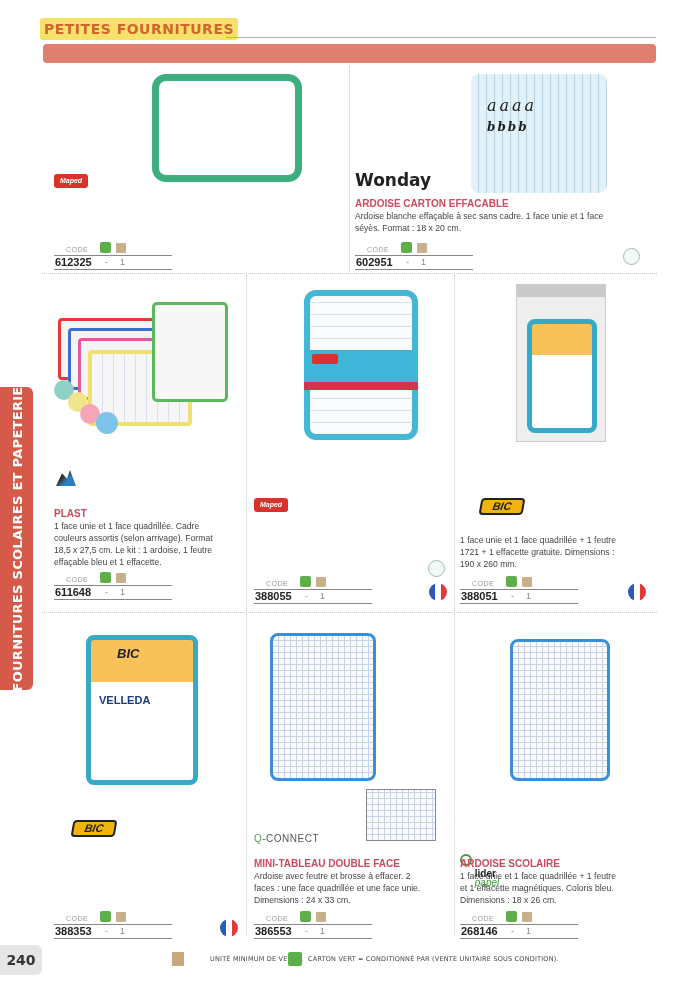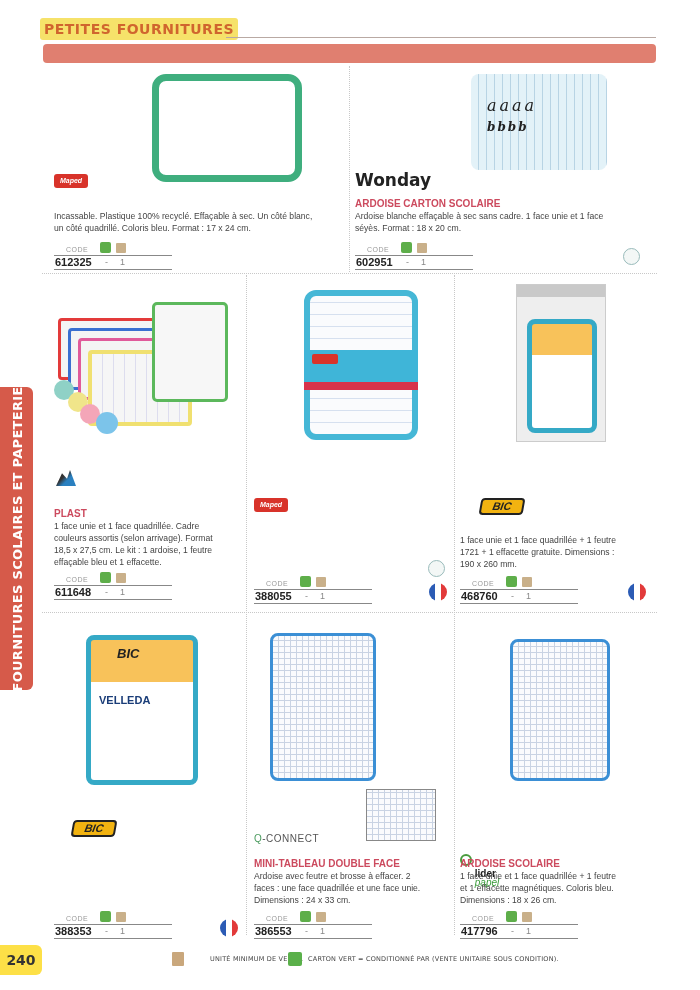--- a/index.html
+++ b/index.html
@@ -21,21 +21,21 @@
   }
   .side-tab span {
     position: absolute; left: 50%; top: 50%;
     transform: translate(-50%, -50%) rotate(-90deg);
     white-space: nowrap; color: #fff; font-family: "DejaVu Sans", sans-serif;
     font-weight: bold; font-size: 13px; letter-spacing: 0.3px;
   }
 
   .page-num {
     position: absolute; left: 0; top: 945px; width: 42px; height: 30px;
-    background: #fde047; border-radius: 0 6px 6px 0;
+    background: #e5e5e5; border-radius: 0 6px 6px 0;
     font-family: "DejaVu Sans", sans-serif; font-weight: bold; font-size: 14px; color: #333;
     display: flex; align-items: center; justify-content: center;
   }
 
   .vdiv { position: absolute; border-left: 1px dotted #c8c8c8; }
   .hdiv { position: absolute; border-top: 1px dotted #c8c8c8; height: 0; }
 
   .cell { position: absolute; }
   .brand { position: absolute; }
   .title { position: absolute; font-weight: bold; font-size: 10px; color: #cc4a5e; }
@@ -87,40 +87,39 @@
 
 <div class="vdiv" style="left:349px; top:66px; height:206px;"></div>
 <div class="hdiv" style="left:42px; width:615px; top:273px;"></div>
 <div class="vdiv" style="left:246px; top:275px; height:660px;"></div>
 <div class="vdiv" style="left:454px; top:275px; height:660px;"></div>
 <div class="hdiv" style="left:42px; width:615px; top:612px;"></div>
 
 <div class="cell" style="left:42px; top:66px; width:305px; height:205px;">
   <div class="img board-green" style="left:110px; top:8px; width:150px; height:108px;"></div>
   <div class="brand maped" style="left:12px; top:108px; width:34px; height:14px;">Maped</div>
-  <div class="desc" style="left:12px; top:144px; width:270px;">Incassable. Plastique 100% recyclé. Effaçable à sec. Un côté blanc, un côté quadrillé. Coloris bleu. Format : 17 x 24 cm.</div>
   <div class="code-block" style="left:12px; top:180px;">
     <span class="code-label">CODE</span>
     <span class="ico-green"></span>
     <span class="ico-box"></span>
     <span class="code-topline"></span>
     <span class="code-value">612325</span>
     <span class="code-sep">-</span>
     <span class="code-qty">1</span>
     <span class="code-botline"></span>
   </div>
 </div>
 
 <div class="cell" style="left:351px; top:66px; width:306px; height:205px;">
-  <div class="img board-seyes" style="left:120px; top:8px; width:136px; height:96px;">
+  <div class="img board-seyes" style="left:120px; top:8px; width:136px; height:119px;">
     <div style="position:absolute; left:16px; top:22px; font-family:'DejaVu Serif', serif; font-style:italic; font-size:16px; letter-spacing:3px; color:#222;">aaaa</div>
     <div style="position:absolute; left:16px; top:46px; font-family:'DejaVu Serif', serif; font-style:italic; font-weight:bold; font-size:12px; letter-spacing:2px; color:#222;text-align:right;">bbbb</div>
   </div>
   <div class="brand wonday" style="left:4px; top:104px;">Wonday</div>
-  <div class="title" style="left:4px; top:132px;">ARDOISE CARTON SCOLAIRE</div>
+  <div class="title" style="left:4px; top:132px;">ARDOISE CARTON EFFACABLE</div>
   <div class="desc" style="left:4px; top:144px; width:250px;">Ardoise blanche effaçable à sec sans cadre. 1 face unie et 1 face séyès. Format : 18 x 20 cm.</div>
   <div class="code-block" style="left:4px; top:180px;">
     <span class="code-label">CODE</span>
     <span class="ico-green"></span>
     <span class="ico-box"></span>
     <span class="code-topline"></span>
     <span class="code-value">602951</span>
     <span class="code-sep">-</span>
     <span class="code-qty">1</span>
     <span class="code-botline"></span>
@@ -185,21 +184,21 @@
     <div style="position:absolute; left:0; top:0; width:88px; height:12px; background:#c9c9c9;"></div>
     <div class="pkg-bic" style="position:absolute; left:10px; top:34px; width:70px; height:114px;"></div>
   </div>
   <div class="brand bic" style="left:24px; top:222px; width:44px; height:17px;">BIC</div>
   <div class="desc" style="left:4px; top:258px; width:160px;">1 face unie et 1 face quadrillée + 1 feutre 1721 + 1 effacette gratuite. Dimensions : 190 x 260 mm.</div>
   <div class="code-block" style="left:4px; top:304px;">
     <span class="code-label">CODE</span>
     <span class="ico-green"></span>
     <span class="ico-box"></span>
     <span class="code-topline"></span>
-    <span class="code-value">468760</span>
+    <span class="code-value">388051</span>
     <span class="code-sep">-</span>
     <span class="code-qty">1</span>
     <span class="code-botline"></span>
   </div>
   <div class="flag" style="left:172px; top:307px;">
       <i style="background:#2b5bb5"></i>
       <i style="background:#fff"></i>
       <i style="background:#e23a3a"></i>
     </div>
 </div>
@@ -253,21 +252,21 @@
     <span style="display:inline-block; width:12px; height:12px; border:2px solid #4a9b3e; border-radius:50%; vertical-align:middle;"></span>
     <span style="display:inline-block; vertical-align:middle;margin-top:36px;"><span style="display:block; color:#222;">lider</span><span style="display:block; font-style:italic; font-weight:normal; color:#3a9b3a;">papel</span></span>
   </div>
   <div class="title" style="left:4px; top:243px;">ARDOISE SCOLAIRE</div>
   <div class="desc" style="left:4px; top:255px; width:160px;">1 face unie et 1 face quadrillée + 1 feutre et 1 effacette magnétiques. Coloris bleu. Dimensions : 18 x 26 cm.</div>
   <div class="code-block" style="left:4px; top:300px;">
     <span class="code-label">CODE</span>
     <span class="ico-green"></span>
     <span class="ico-box"></span>
     <span class="code-topline"></span>
-    <span class="code-value">417796</span>
+    <span class="code-value">268146</span>
     <span class="code-sep">-</span>
     <span class="code-qty">1</span>
     <span class="code-botline"></span>
   </div>
 </div>
 
 <div class="page-num">240</div>
 <span class="legend-ico-box" style="left:172px;"></span>
 <span class="legend" style="left:190px;padding-left:20px;">UNITÉ MINIMUM DE VENTE.</span>
 <span class="legend-ico-green" style="left:288px;"></span>

